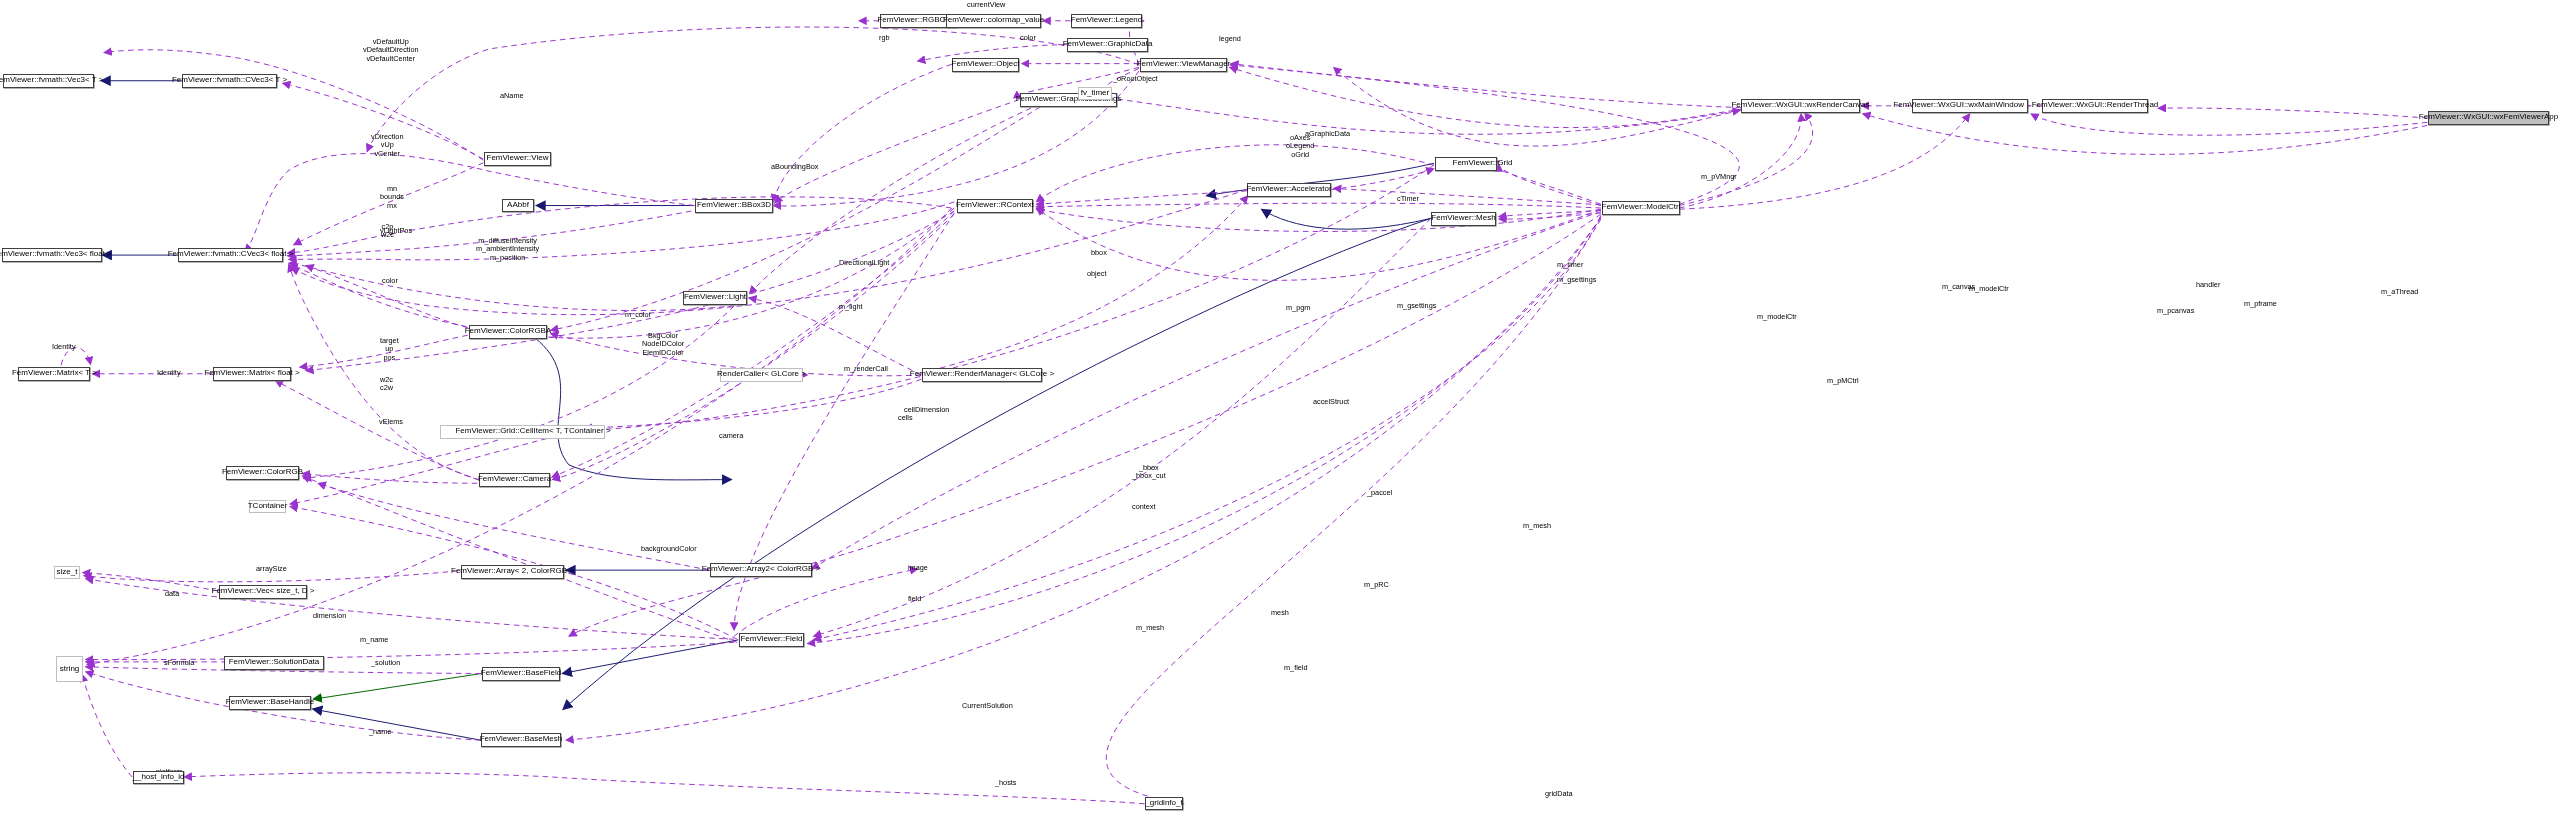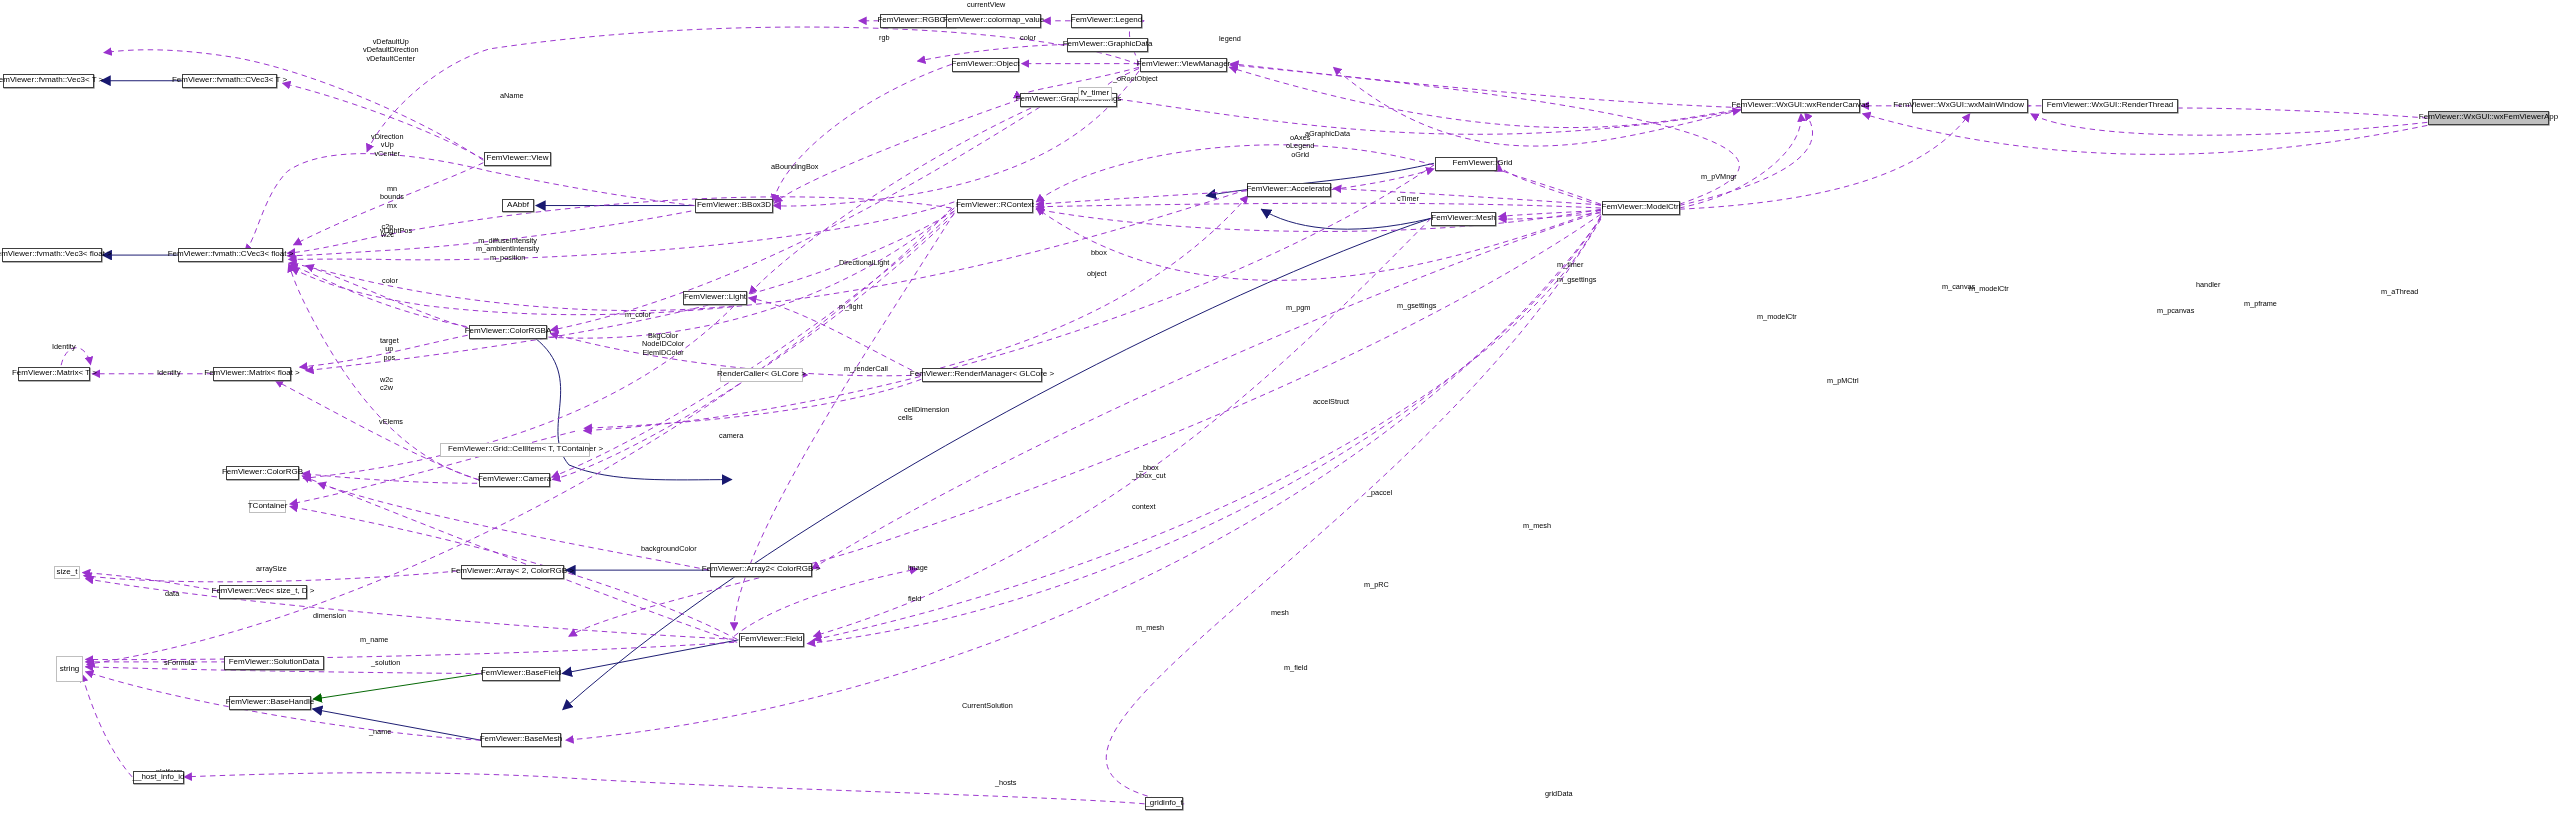--- a/index.html
+++ b/index.html
@@ -240,21 +240,21 @@
     </div>
   <div class="node solid" style="left:469px;top:325px;width:78px;height:13.5px;">
       <span>FemViewer::ColorRGBA</span>
     </div>
   <div class="node light" style="left:720px;top:368px;width:83px;height:13.5px;">
       <span>RenderCaller&lt; GLCore &gt;</span>
     </div>
   <div class="node solid" style="left:922px;top:368px;width:120px;height:13.5px;">
       <span>FemViewer::RenderManager&lt; GLCore &gt;</span>
     </div>
-  <div class="node light" style="left:440px;top:443px;width:150px;height:13.5px;padding-left:24px;">
+  <div class="node light" style="left:440px;top:425px;width:165px;height:13.5px;padding-left:24px;">
       <span>FemViewer::Grid::CellItem&lt; T, TContainer &gt;</span>
     </div>
   <div class="node solid" style="left:479px;top:473px;width:71px;height:13.5px;">
       <span>FemViewer::Camera</span>
     </div>
   <div class="node solid" style="left:461px;top:565px;width:103px;height:13.5px;">
       <span>FemViewer::Array&lt; 2, ColorRGB &gt;</span>
     </div>
   <div class="node solid" style="left:710px;top:563px;width:102px;height:13.5px;">
       <span>FemViewer::Array2&lt; ColorRGB &gt;</span>
@@ -309,21 +309,21 @@
     </div>
   <div class="node solid" style="left:1431px;top:212px;width:65px;height:13.5px;">
       <span>FemViewer::Mesh</span>
     </div>
   <div class="node solid" style="left:1741px;top:99px;width:119px;height:13.5px;">
       <span>FemViewer::WxGUI::wxRenderCanvas</span>
     </div>
   <div class="node solid" style="left:1912px;top:99px;width:116px;height:13.5px;justify-content:flex-end;">
       <span>FemViewer::WxGUI::wxMainWindow</span>
     </div>
-  <div class="node solid" style="left:2042px;top:99px;width:136px;height:13.5px;">
+  <div class="node solid" style="left:2042px;top:99px;width:106px;height:13.5px;">
       <span>FemViewer::WxGUI::RenderThread</span>
     </div>
   <div class="node current" style="left:2428px;top:111px;width:121px;height:13.5px;">
       <span>FemViewer::WxGUI::wxFemViewerApp</span>
     </div>
   <div class="node solid" style="left:1145px;top:797px;width:38px;height:13px;">
       <span>_gridinfo_t</span>
     </div>
 
   <div class="elabel" style="left:363px;top:38px;">vDefaultUp<br>vDefaultDirection<br>vDefaultCenter</div>

